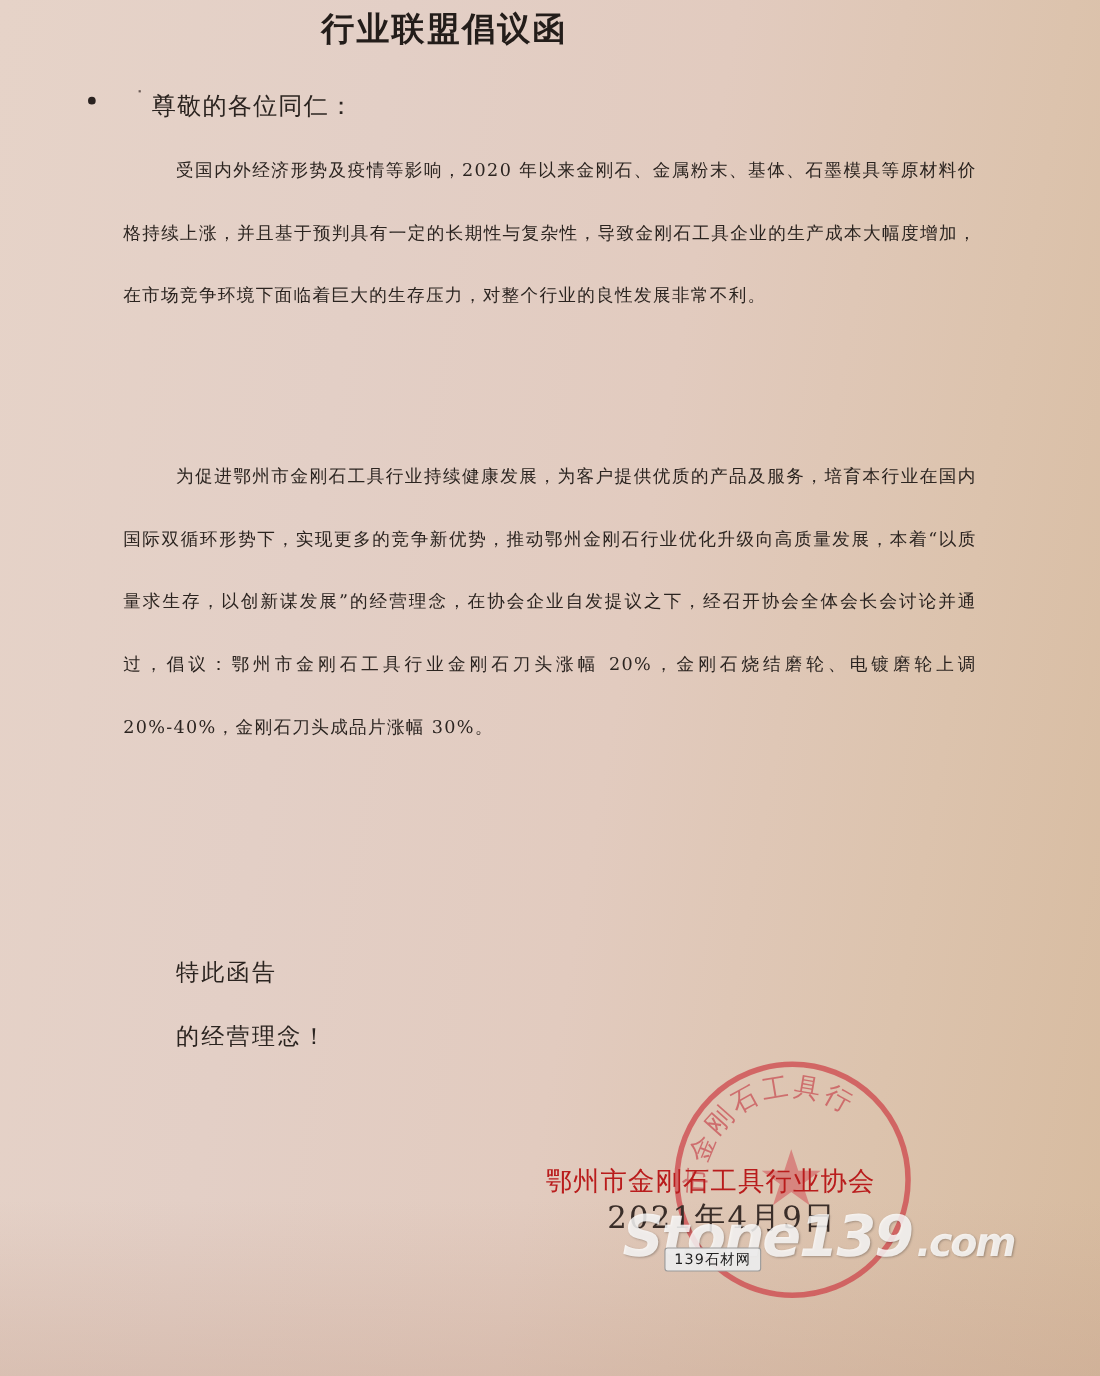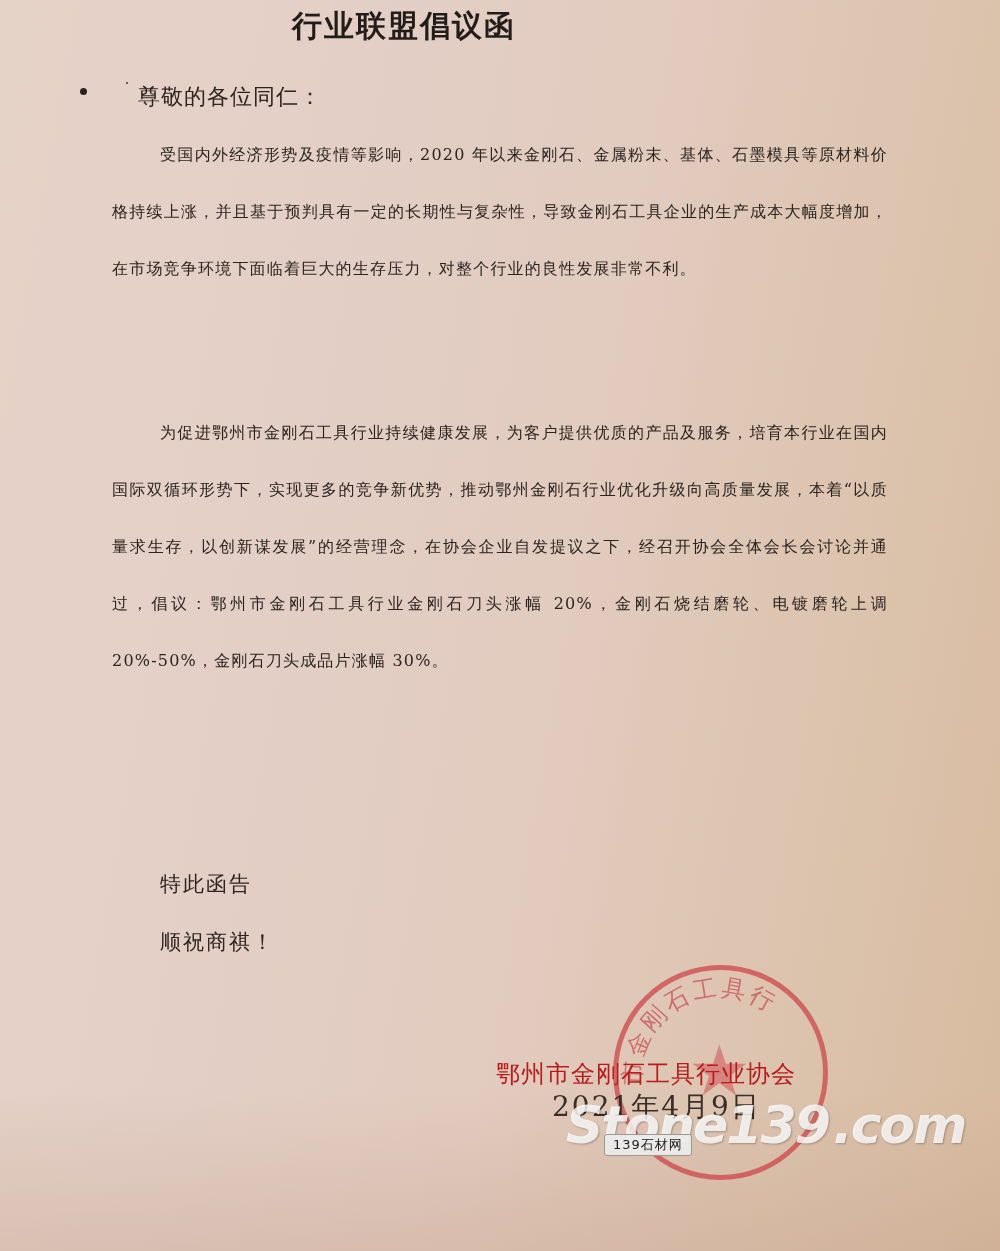--- a/index.html
+++ b/index.html
@@ -46,43 +46,43 @@
     font-family: "DejaVu Sans", sans-serif;
   }
   .org { position: absolute; left: 496px; top: 1058px; font-size: 24px; letter-spacing: 1px; color: #b91c1c; }
   .date { position: absolute; left: 552px; top: 1088px; font-size: 28px; letter-spacing: 2px; color: #3a2e29; }
   .watermark {
     position: absolute; left: 566px; top: 1097px; height: 56px;
     font-family: "DejaVu Sans", sans-serif; font-weight: bold; font-style: italic;
     font-size: 52px; color: rgba(255,255,255,0.82); letter-spacing: -2px;
     text-shadow: 1px 1px 2px rgba(0,0,0,0.25); line-height: 56px;
   }
-  .watermark .dotcom { font-size: 52px; margin-left: 4px; }
+  .watermark .dotcom { font-size: 36px; margin-left: 4px; }
   .wm-badge {
     position: absolute; left: 604px; top: 1094px; padding: 1px 8px;
     background: rgba(235,235,235,0.95); border: 1px solid #999; border-radius: 3px;
     font-family: "DejaVu Sans", sans-serif; font-size: 13px; color: #222; letter-spacing: 1px; margin-top: 40px;
   }
 </style>
 </head>
 <body>
 
 <div class="page-shade"></div>
 
 <div class="title">行业联盟倡议函</div>
 
 <div class="dot"></div>
 <div class="speck"></div>
 <div class="salutation">尊敬的各位同仁：</div>
 
 <div class="para p1">受国内外经济形势及疫情等影响，2020 年以来金刚石、金属粉末、基体、石墨模具等原材料价格持续上涨，并且基于预判具有一定的长期性与复杂性，导致金刚石工具企业的生产成本大幅度增加，在市场竞争环境下面临着巨大的生存压力，对整个行业的良性发展非常不利。</div>
-<div class="para p2">为促进鄂州市金刚石工具行业持续健康发展，为客户提供优质的产品及服务，培育本行业在国内国际双循环形势下，实现更多的竞争新优势，推动鄂州金刚石行业优化升级向高质量发展，本着“以质量求生存，以创新谋发展”的经营理念，在协会企业自发提议之下，经召开协会全体会长会讨论并通过，倡议：鄂州市金刚石工具行业金刚石刀头涨幅 20%，金刚石烧结磨轮、电镀磨轮上调 20%-50%，金刚石刀头成品片涨幅 30%。</div>
+<div class="para p2">为促进鄂州市金刚石工具行业持续健康发展，为客户提供优质的产品及服务，培育本行业在国内国际双循环形势下，实现更多的竞争新优势，推动鄂州金刚石行业优化升级向高质量发展，本着“以质量求生存，以创新谋发展”的经营理念，在协会企业自发提议之下，经召开协会全体会长会讨论并通过，倡议：鄂州市金刚石工具行业金刚石刀头涨幅 20%，金刚石烧结磨轮、电镀磨轮上调 20%-40%，金刚石刀头成品片涨幅 30%。</div>
 
 <div class="closing c1">特此函告</div>
-<div class="closing c2">顺祝商祺！</div>
+<div class="closing c2">的经营理念！</div>
 
 <div class="stamp">
   <svg class="stamp-text" viewBox="0 0 205 205">
     <defs>
       <path id="arc" d="M 30 140 A 80 80 0 1 1 175 140"></path>
     </defs>
     <text font-size="24" fill="rgba(200,80,85,0.75)" font-family="DejaVu Sans, sans-serif" letter-spacing="3">
       <textPath href="#arc" startOffset="8%">市金刚石工具行</textPath>
     </text>
   </svg>

